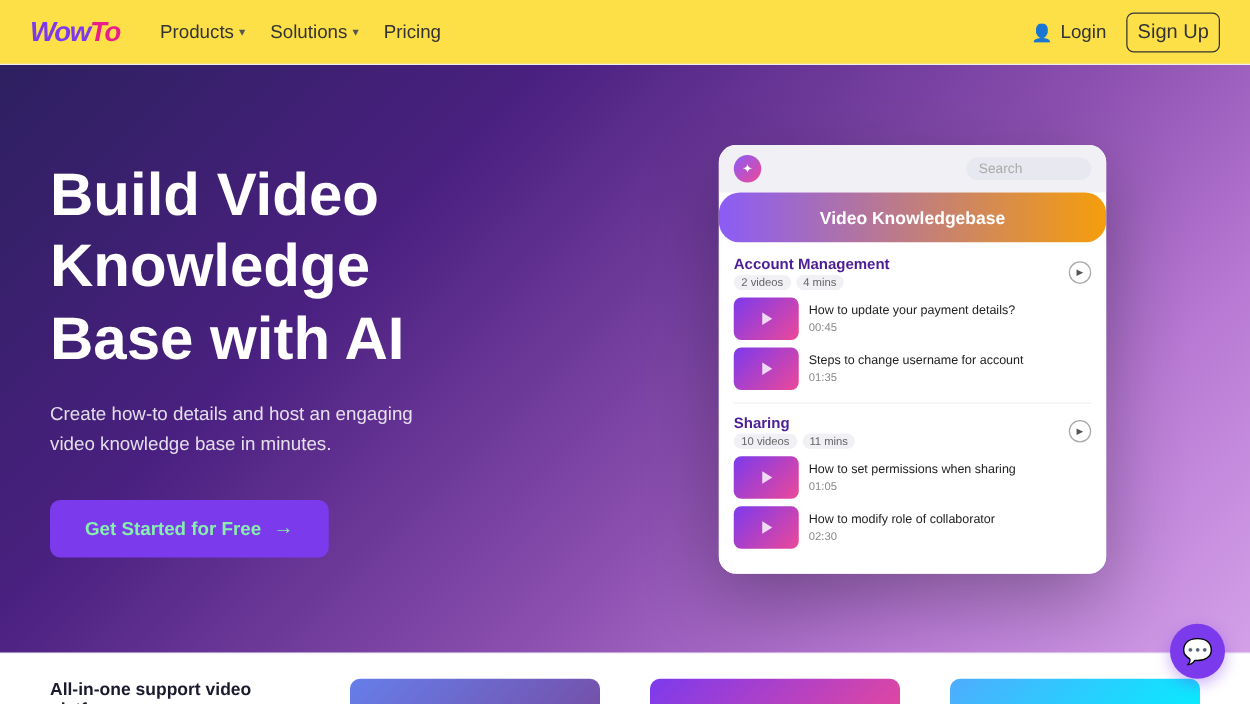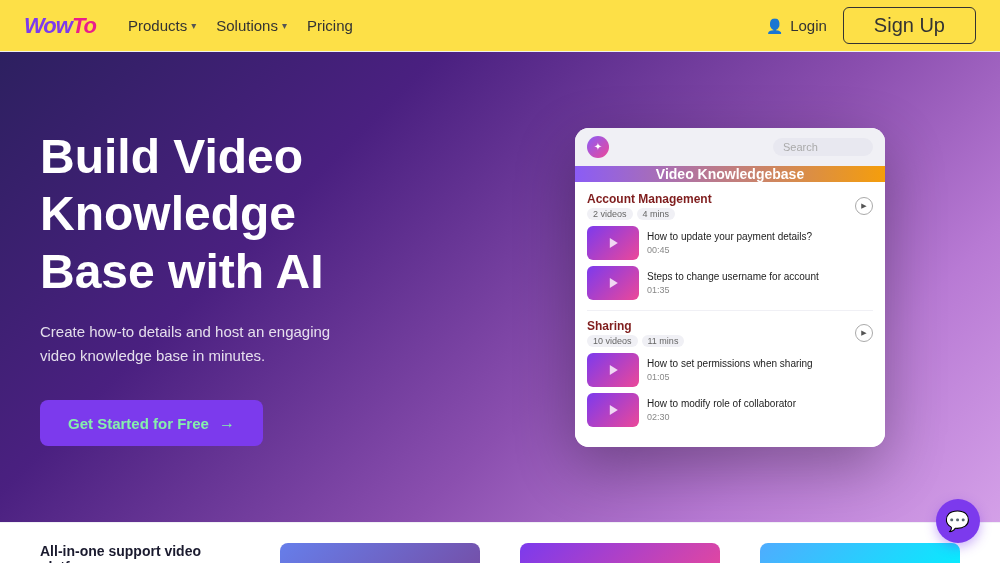--- a/index.html
+++ b/index.html
@@ -52,22 +52,22 @@
       display: flex;
       align-items: center;
       gap: 6px;
       font-size: 15px;
       color: #333;
       cursor: pointer;
     }
     .nav-signup {
       border: 1.5px solid #333;
       border-radius: 6px;
-      padding: 6px 30px;
-      font-size: 20px;
+      padding: 6px 8px;
+      font-size: 16px;
       color: #333;
       cursor: pointer;
       background: transparent;
     }
 
     
     .hero {
       background: linear-gradient(135deg, #2d2060 0%, #4a2080 30%, #8b4faf 60%, #b87ad4 80%, #d4a0e8 100%);
       min-height: 470px;
       display: flex;
@@ -148,42 +148,44 @@
     .mockup-search {
       background: #e8e8f0;
       border-radius: 12px;
       padding: 3px 10px;
       font-size: 11px;
       color: #aaa;
       width: 100px;
     }
     .mockup-title-bar {
       background: linear-gradient(90deg, #8b5cf6 0%, #f59e0b 100%);
+      padding: 12px;
       text-align: center;
       color: #fff;
       font-size: 14px;
       font-weight: 600;
+      border-radius: 17px;
     }
     .mockup-body {
       padding: 10px 12px;
       background: #fff;
     }
     .mockup-section {
       margin-bottom: 10px;
     }
     .mockup-section-header {
       display: flex;
       justify-content: space-between;
       align-items: center;
       margin-bottom: 6px;
     }
     .mockup-section-title {
       font-size: 12px;
       font-weight: 600;
-      color: #7f1d1d;
+      color: #4c1d95;
     }
     .mockup-section-meta {
       display: flex;
       gap: 4px;
       align-items: center;
       margin-top: 2px;
     }
     .meta-badge {
       background: #f0f0f5;
       border-radius: 8px;

